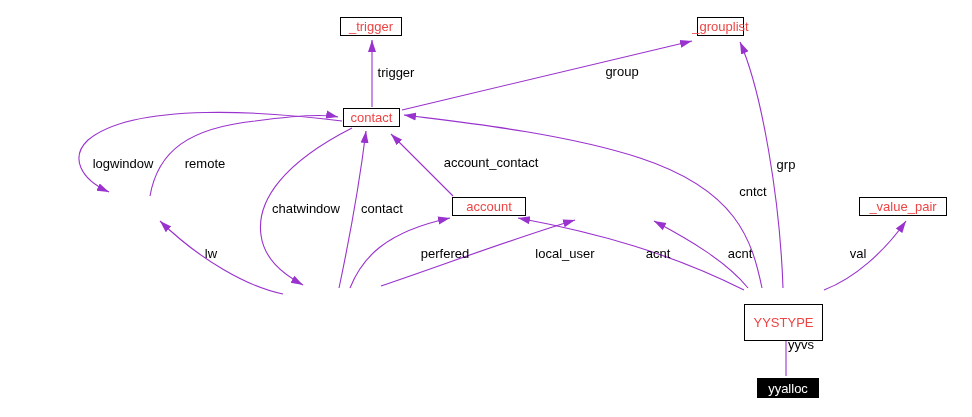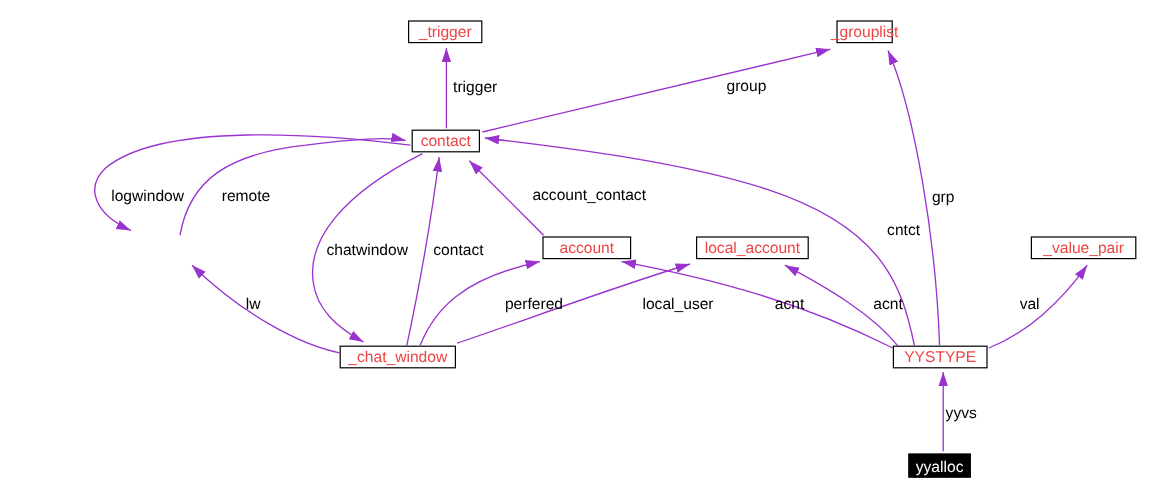--- a/index.html
+++ b/index.html
@@ -66,19 +66,17 @@
   <span class="elabel" style="left:740px;top:253px">acnt</span>
   <span class="elabel" style="left:753px;top:191px">cntct</span>
   <span class="elabel" style="left:786px;top:164px">grp</span>
   <span class="elabel" style="left:858px;top:253px">val</span>
   <span class="elabel" style="left:801px;top:344px">yyvs</span>
 
   <div class="node" style="left:340px;top:17px;width:62px;height:19px">_trigger</div>
   <div class="node" style="left:697px;top:17px;width:47px;height:19px">_grouplist</div>
   <div class="node" style="left:343px;top:108px;width:57px;height:19px">contact</div>
   <div class="node" style="left:452px;top:197px;width:74px;height:19px">account</div>
-  <div class="node" style="left:580px;top:197px;width:94px;height:19px">local_account</div>
   <div class="node" style="left:859px;top:197px;width:88px;height:19px">_value_pair</div>
-  <div class="node" style="left:283px;top:288px;width:97px;height:19px">_chat_window</div>
-  <div class="node" style="left:744px;top:288px;width:79px;height:19px">YYSTYPE</div>
-  <div class="node focus" style="left:757px;top:378px;width:52px;height:20px">yyalloc</div>
+  <div class="node" style="left:744px;top:304px;width:79px;height:37px">YYSTYPE</div>
+  <div class="node focus" style="left:757px;top:378px;width:62px;height:20px">yyalloc</div>
 
 </div>
 
 </body></html>

